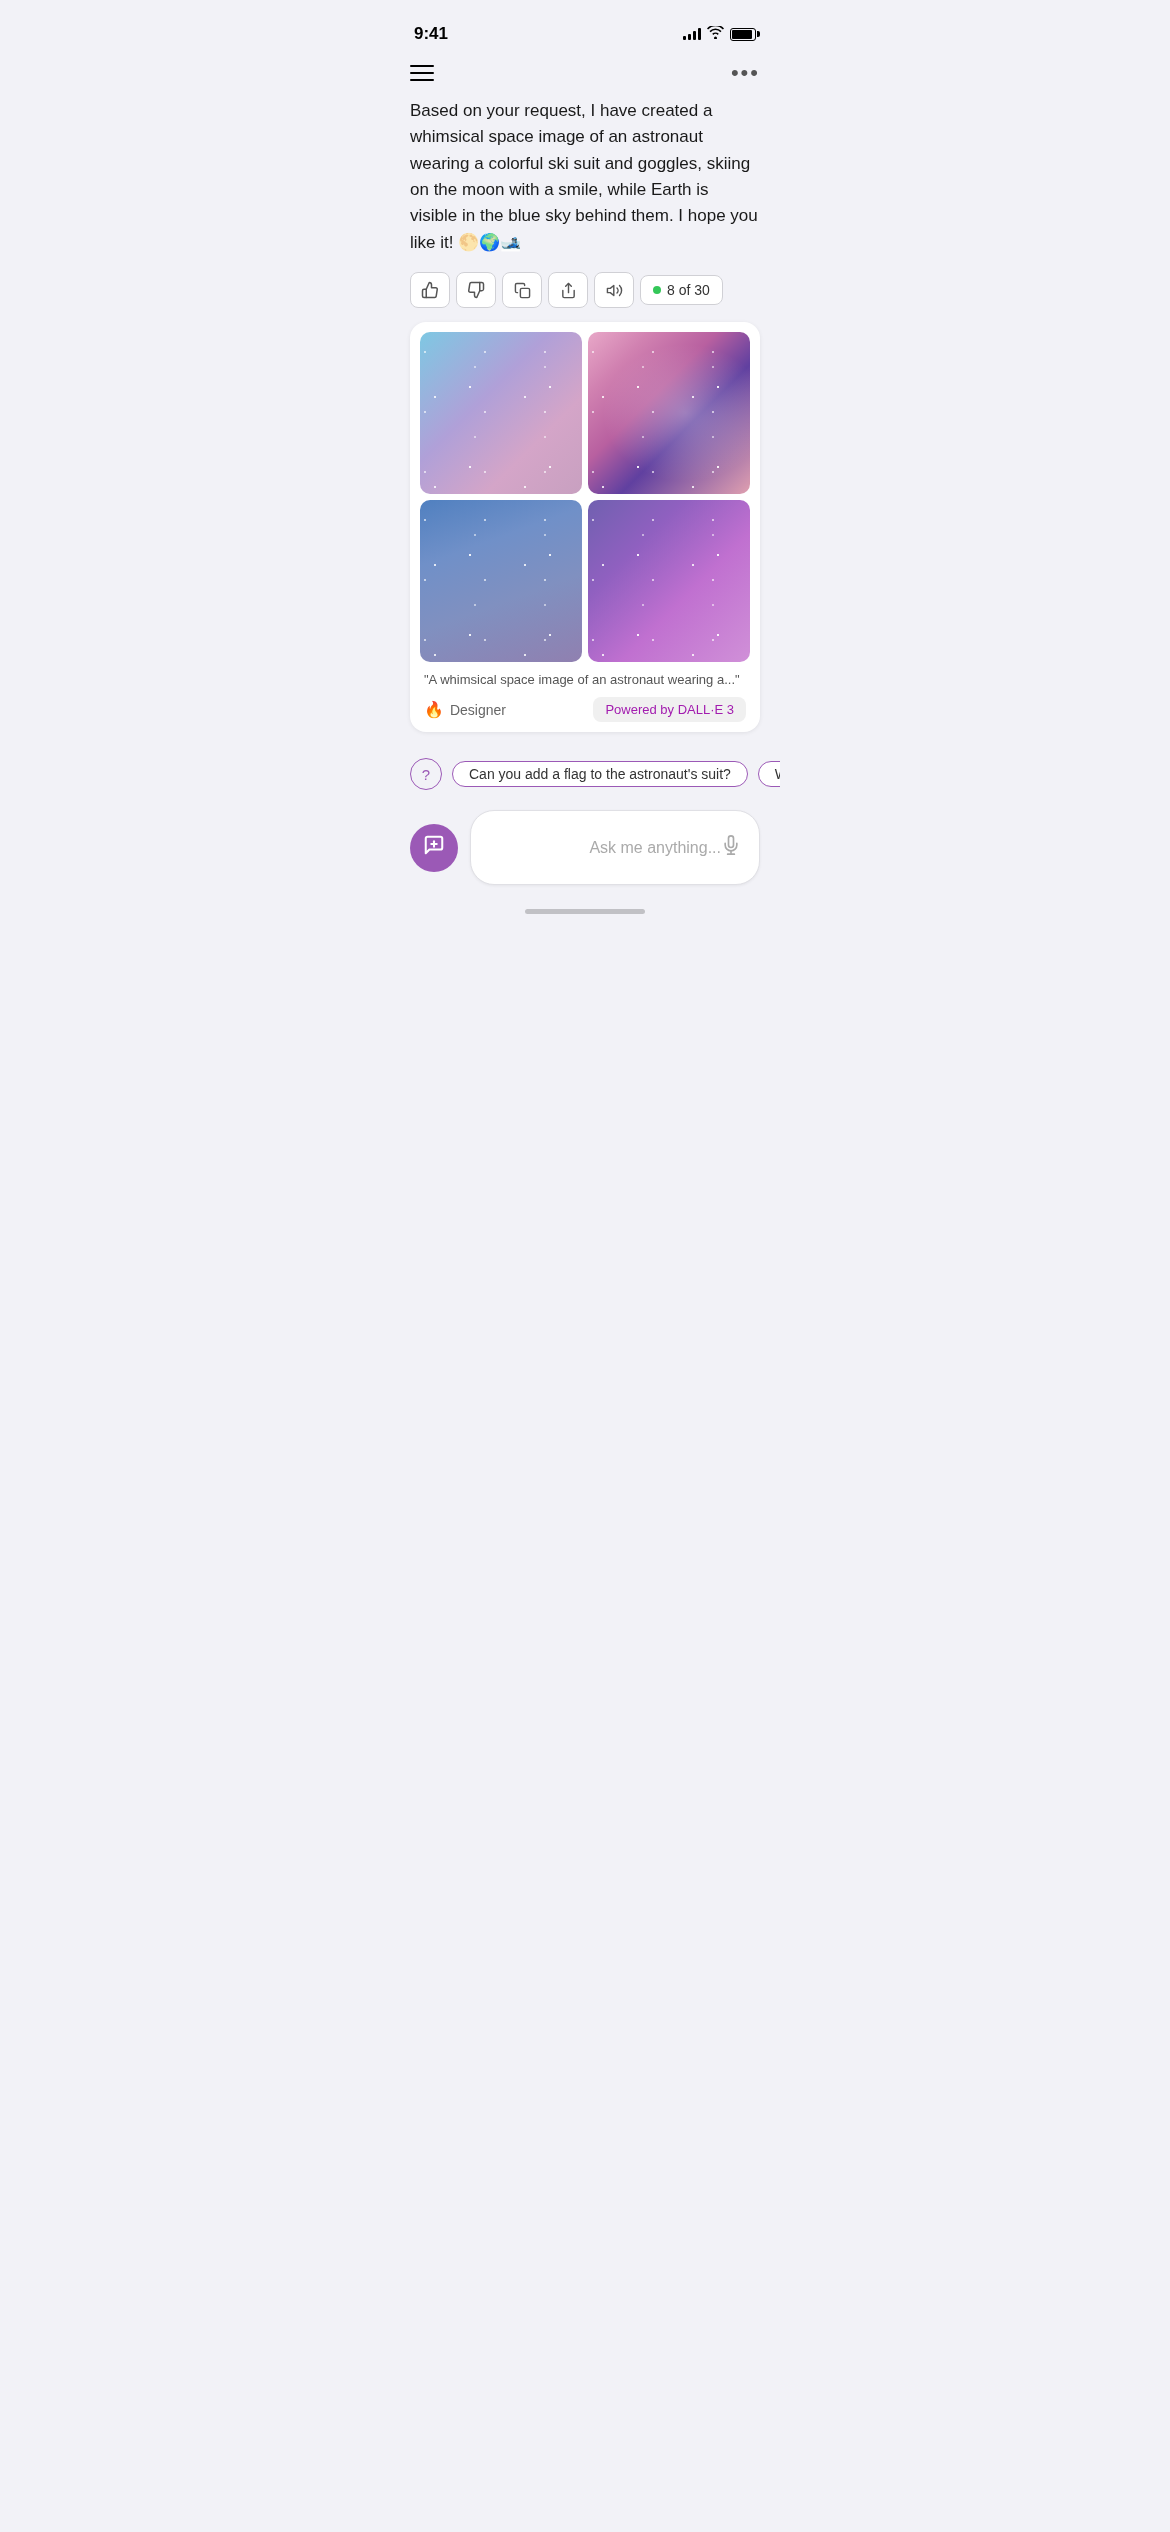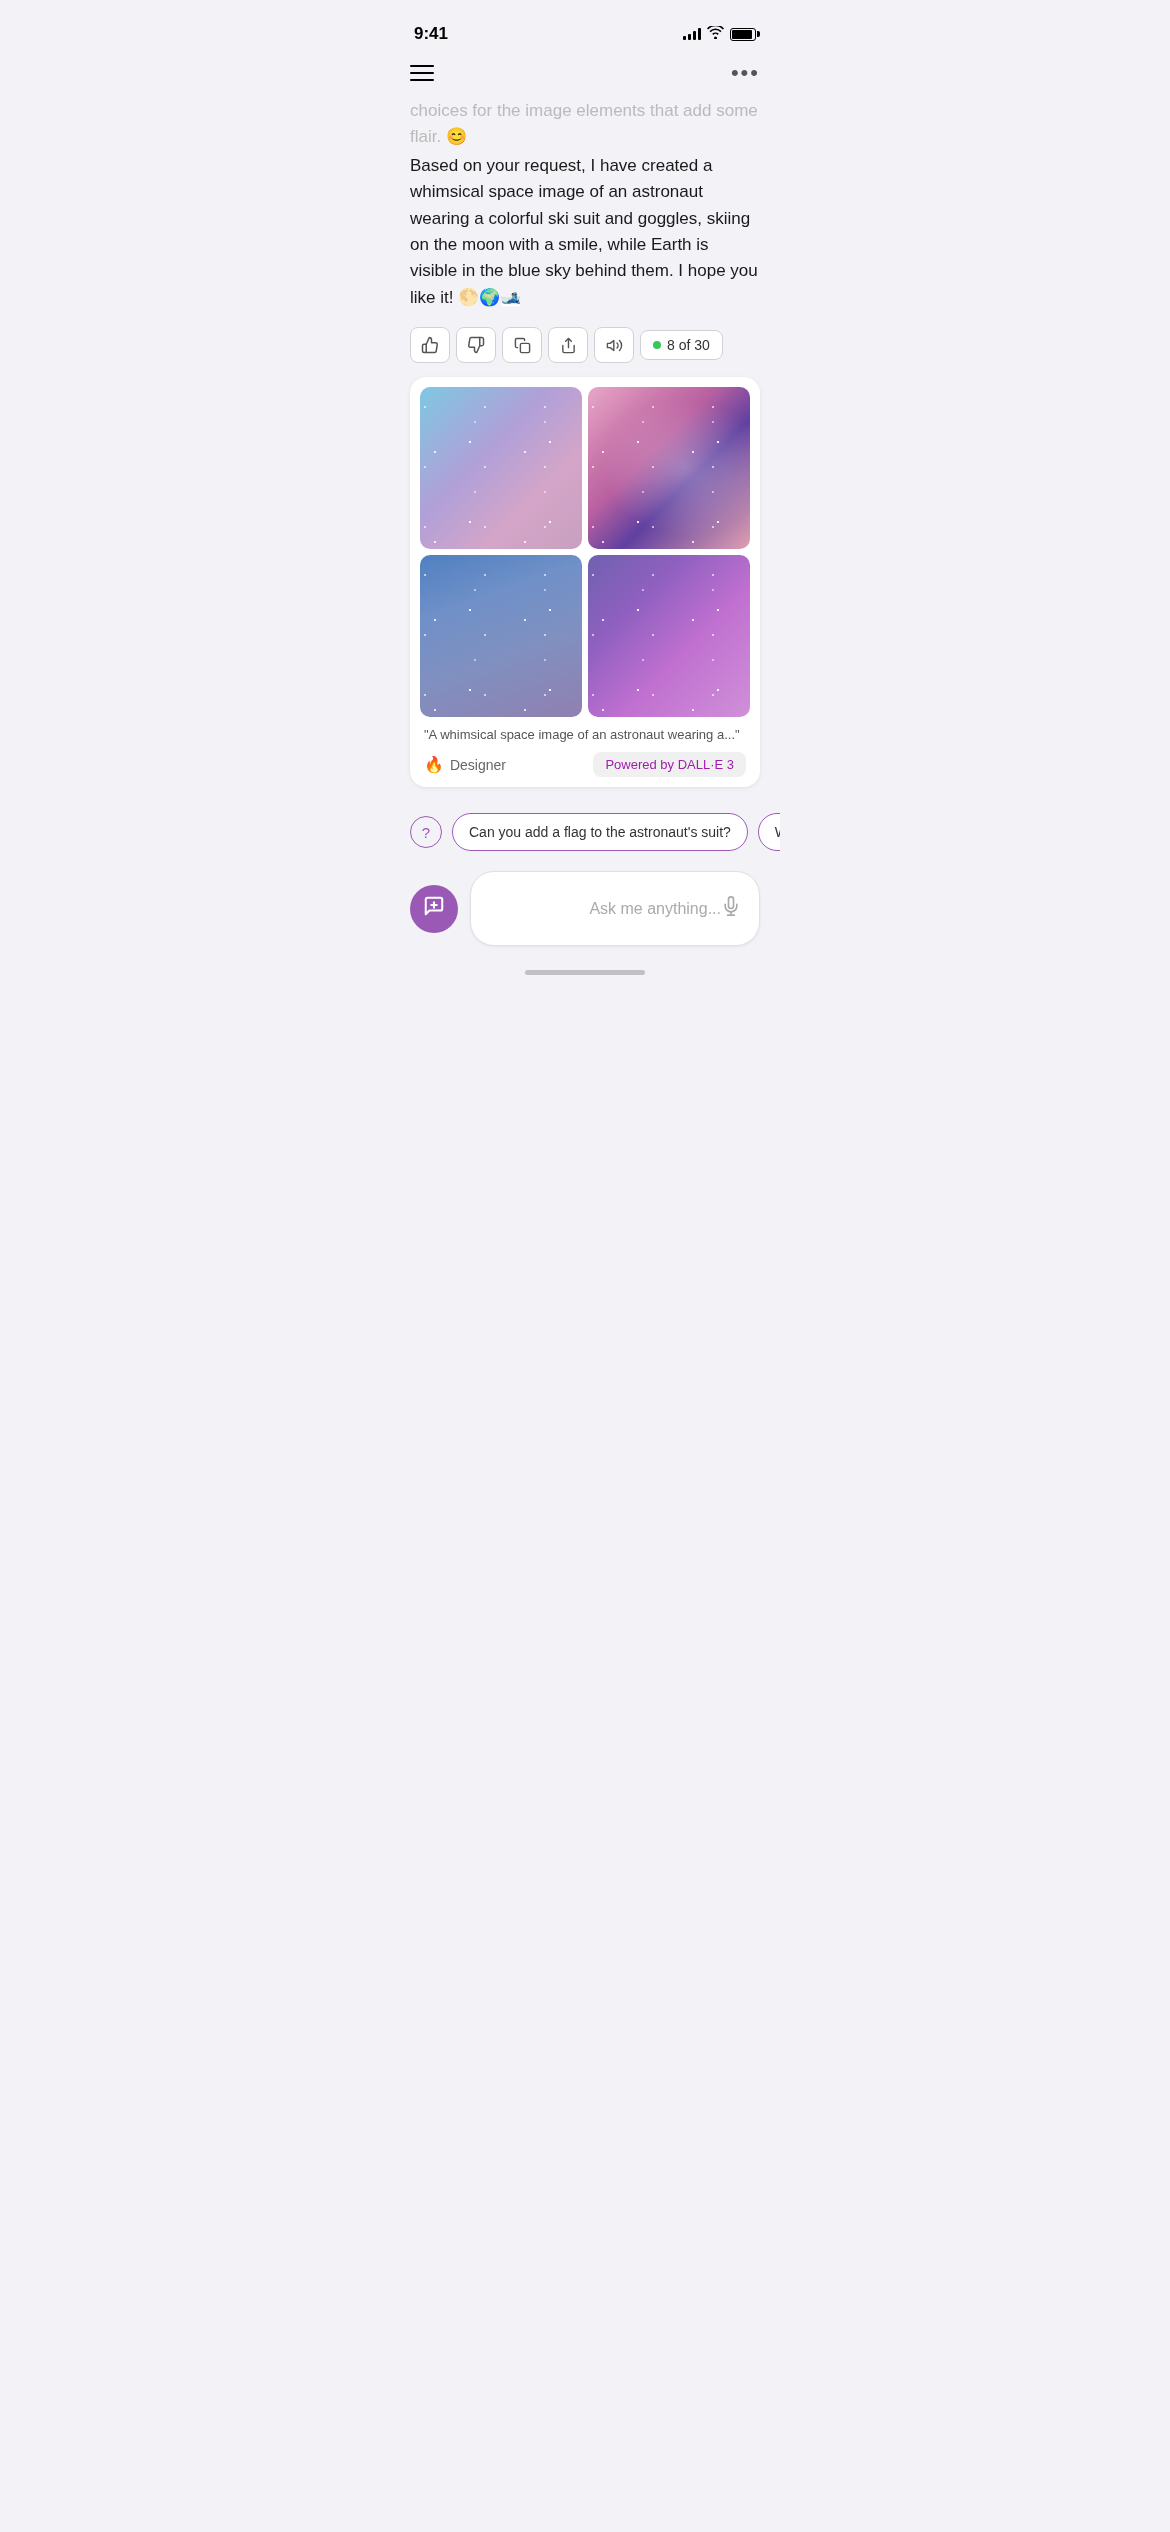--- a/index.html
+++ b/index.html
@@ -290,21 +290,21 @@
       scrollbar-width: none;
       align-items: center;
     }
 
     .suggestions-row::-webkit-scrollbar { display: none; }
 
     .suggestion-chip {
       display: flex;
       align-items: center;
       gap: 8px;
-      padding: 10px 16px;
+      padding: 4px 16px;
       border: 1.5px solid #9b59b6;
       border-radius: 22px;
       background: #fff;
       font-size: 14px;
       color: #333;
       white-space: nowrap;
       cursor: pointer;
       flex-shrink: 0;
     }
 
@@ -416,23 +416,20 @@
   <div class="hamburger-icon">
     <span></span>
     <span></span>
     <span></span>
   </div>
   <div class="more-icon">•••</div>
 </div>
 
 <div class="chat-content">
 
-  <p class="faded-text">
-    choices for the image elements that add some flair. 😊
-  </p>
 
   <p class="assistant-text">Based on your request, I have created a whimsical space image of an astronaut wearing a colorful ski suit and goggles, skiing on the moon with a smile, while Earth is visible in the blue sky behind them. I hope you like it! 🌕🌍🎿</p>
 
   <div class="action-toolbar">
     <button class="action-btn">
       <svg width="18" height="18" viewBox="0 0 24 24" fill="none" stroke="#555" stroke-width="2" stroke-linecap="round" stroke-linejoin="round">
         <path d="M14 9V5a3 3 0 0 0-3-3l-4 9v11h11.28a2 2 0 0 0 2-1.7l1.38-9a2 2 0 0 0-2-2.3H14z"></path>
         <path d="M7 22H4a2 2 0 0 1-2-2v-7a2 2 0 0 1 2-2h3"></path>
       </svg>
     </button>

